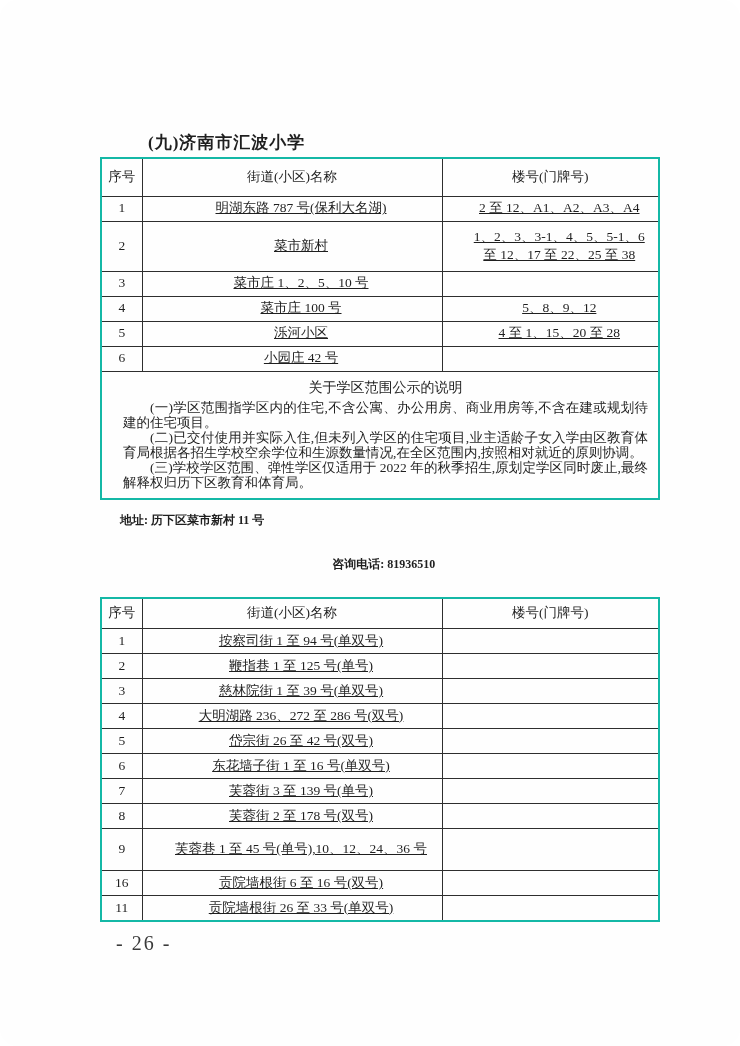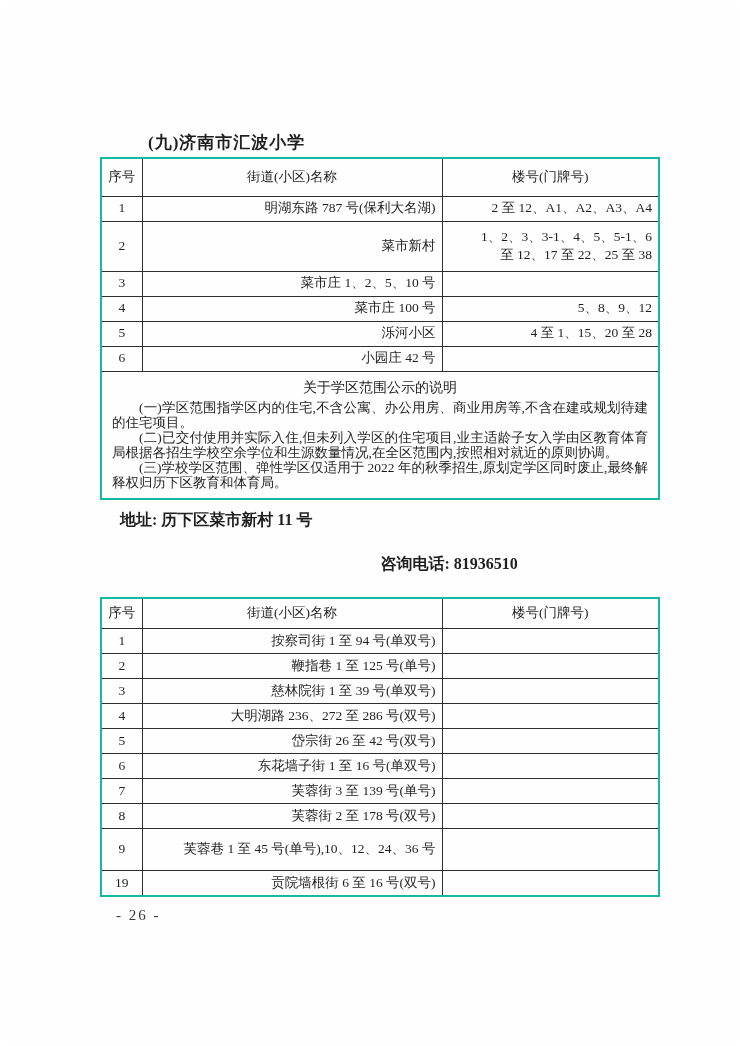--- a/index.html
+++ b/index.html
@@ -42,55 +42,55 @@
   .col-no   { width: 41px; }
   .col-name { width: 300px; }
   .col-num  { width: 217px; }
 
   .t1 thead th { height: 38px; text-align: center; }
   .t2 thead th { height: 31px; text-align: center; }
   .district-table tbody td { height: 25px; }
   tr.tall-50 td { height: 50px; }
   tr.tall-42 td { height: 42px; }
   td.c-no { text-align: center; }
-  td.c-name, td.c-num { text-align: right; padding: 2px 6px 2px 24px; }
+  td.c-name, td.c-num { text-align: center; padding: 2px 6px 2px 24px; text-decoration: underline; }
 
   td.notes-cell {
-    padding: 6px 10px 8px 10px;
+    padding: 6px 10px 8px 21px;
     height: auto;
   }
   .notes-title {
     text-align: center;
     font-size: 14px;
     line-height: 20px;
     margin-bottom: 2px;
   }
   .note-p {
     font-size: 13.5px;
     line-height: 15px;
     text-indent: 2em;
     text-align: justify;
   }
 
   .address-row {
     display: flex;
     margin-top: 9px;
     margin-left: 20px;
-    font-size: 16px;
+    font-size: 12px;
     font-weight: bold;
     line-height: 22px;
   }
   .address-row .phone { margin-left: 68px; margin-top: 44px; }
 
   .section-2 { margin-top: 22px; }
 
   .page-number {
     margin-top: 10px;
     margin-left: 16px;
-    font-size: 15px;
+    font-size: 20px;
     color: #3a3a3a;
     letter-spacing: 2px;
     font-family: "Liberation Serif", "DejaVu Serif", serif;
   }
 </style>
 </head>
 <body>
 
 <div class="page">
   <div class="content">
@@ -214,22 +214,27 @@
             <td class="c-no">8</td>
             <td class="c-name">芙蓉街 2 至 178 号(双号)</td>
             <td class="c-num"></td>
           </tr>
           <tr class="tall-42">
             <td class="c-no">9</td>
             <td class="c-name">芙蓉巷 1 至 45 号(单号),10、12、24、36 号</td>
             <td class="c-num"></td>
           </tr>
           <tr>
-            <td class="c-no">19</td>
+            <td class="c-no">16</td>
             <td class="c-name">贡院墙根街 6 至 16 号(双号)</td>
+            <td class="c-num"></td>
+          </tr>
+          <tr>
+            <td class="c-no">11</td>
+            <td class="c-name">贡院墙根街 26 至 33 号(单双号)</td>
             <td class="c-num"></td>
           </tr>
         </tbody>
       </table>
     </section>
 
     <div class="page-number">- 26 -</div>
   </div>
 </div>
 

